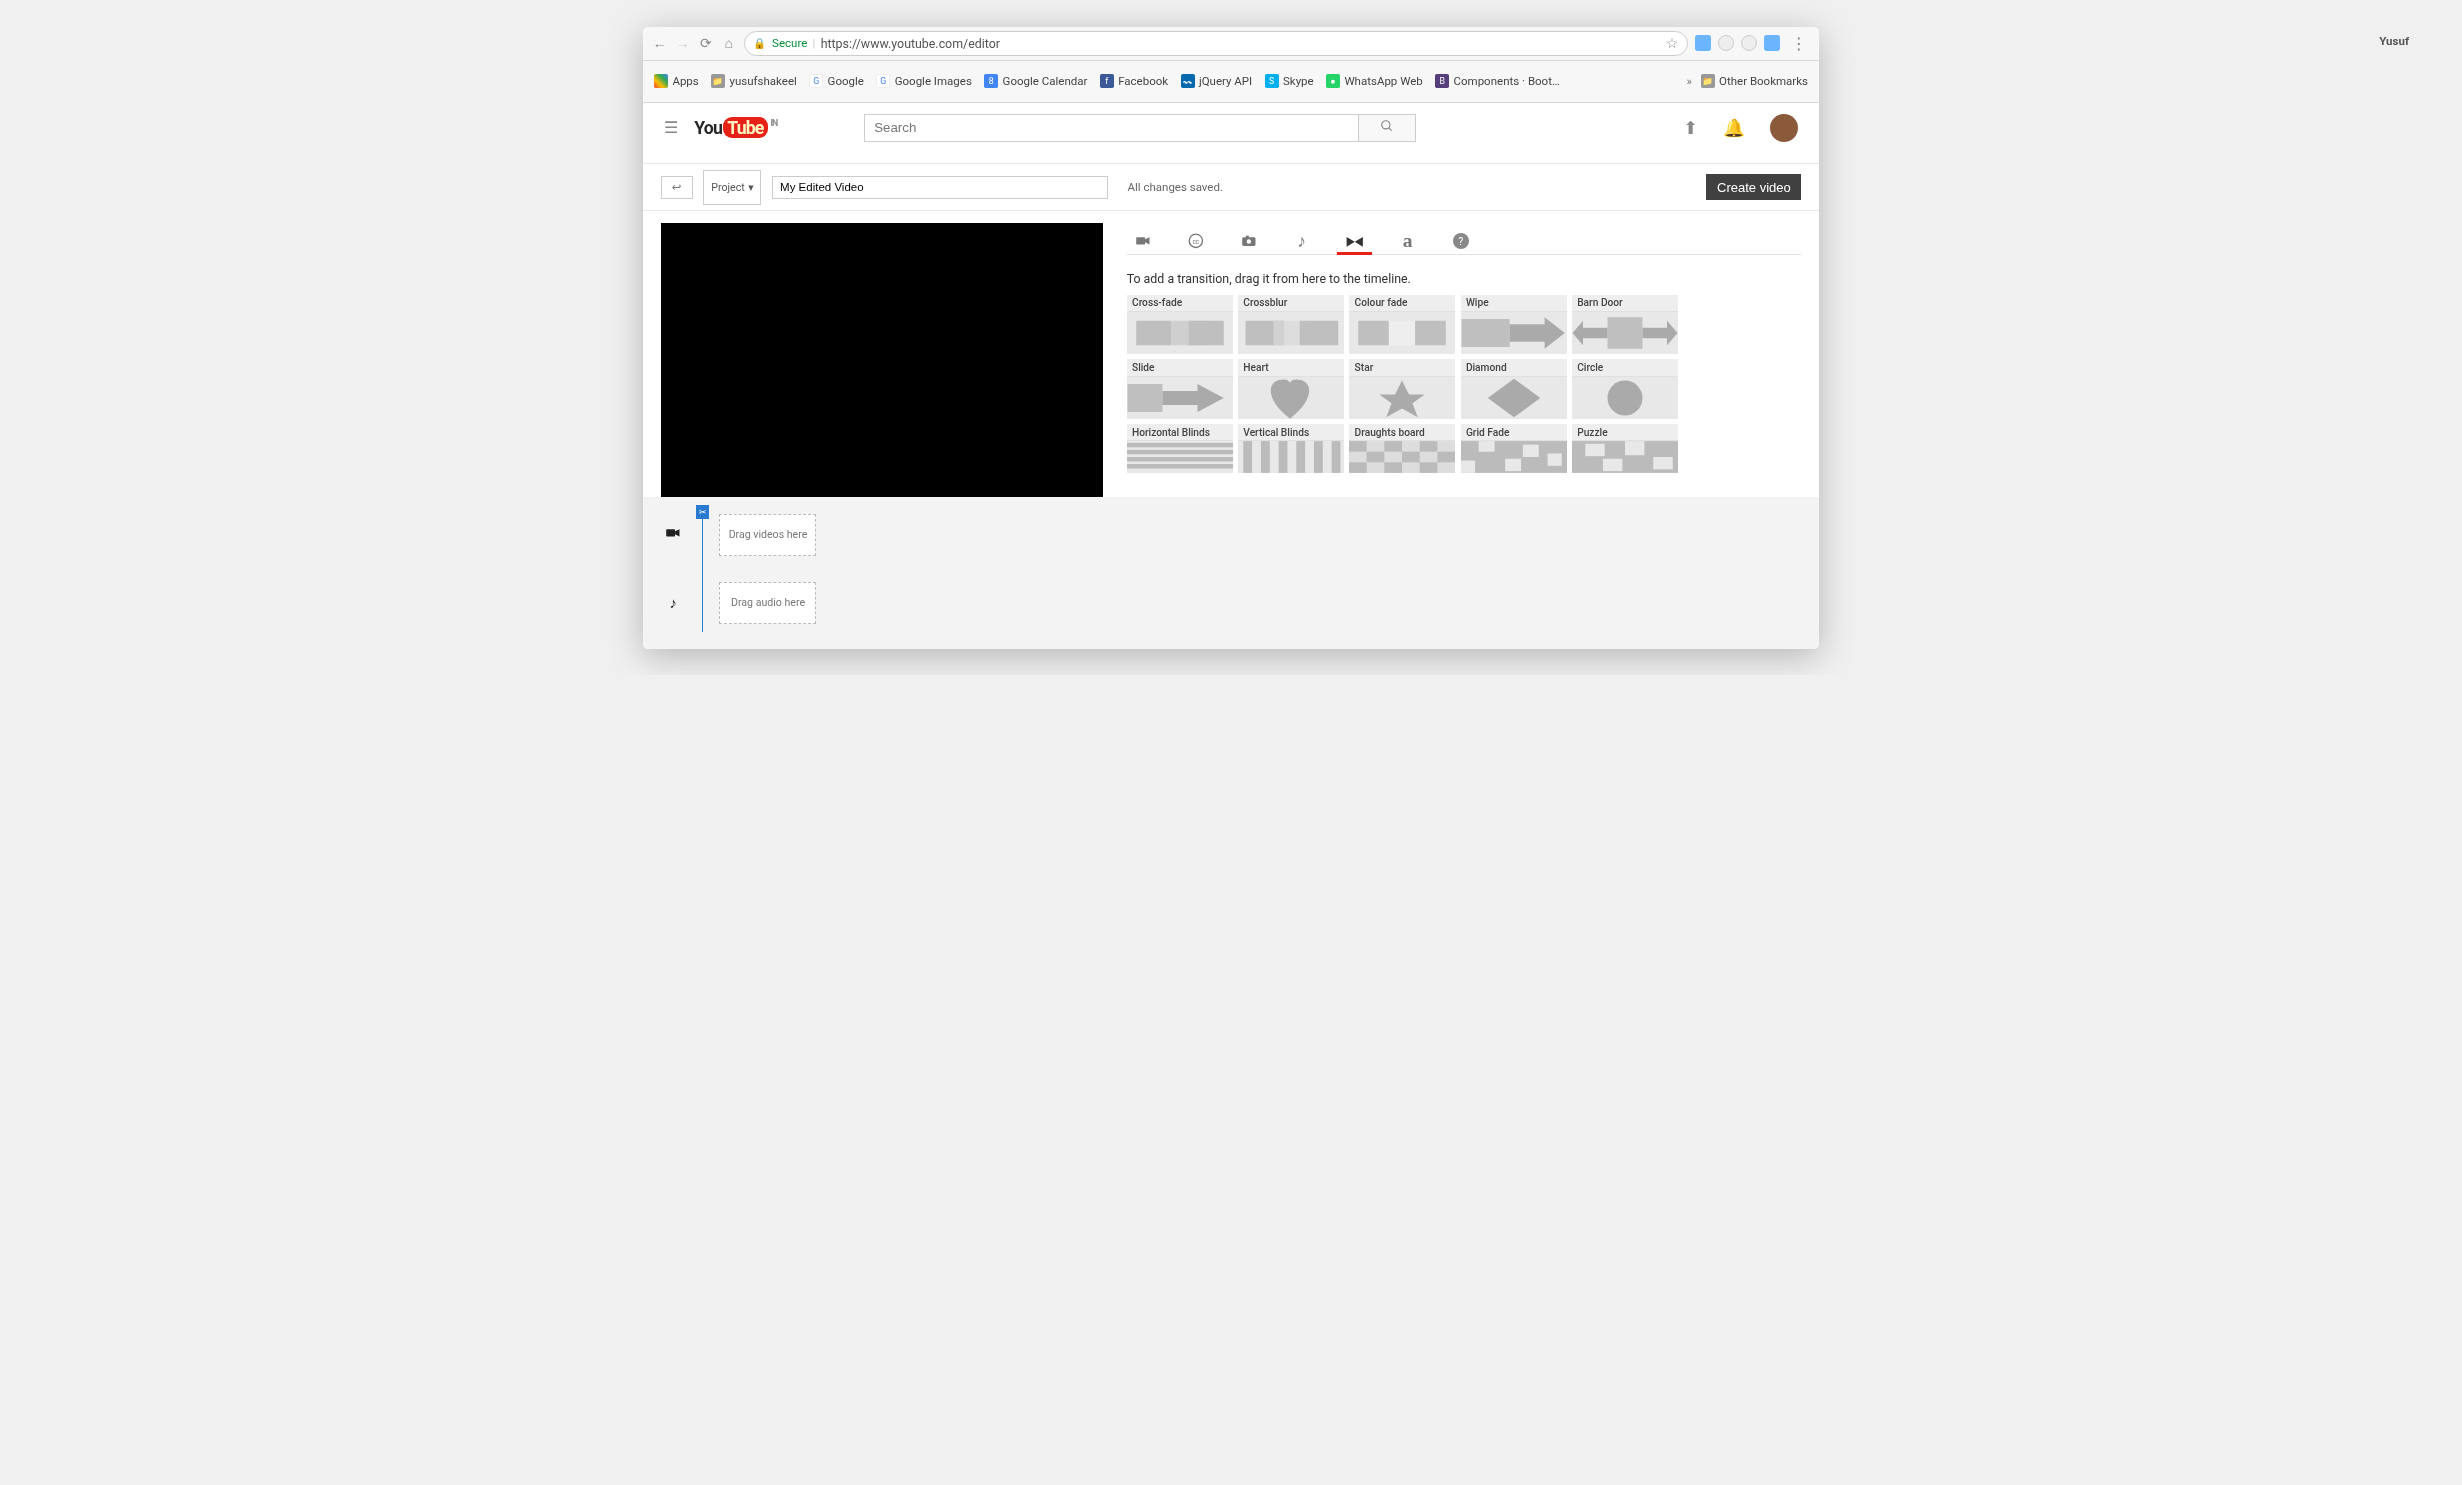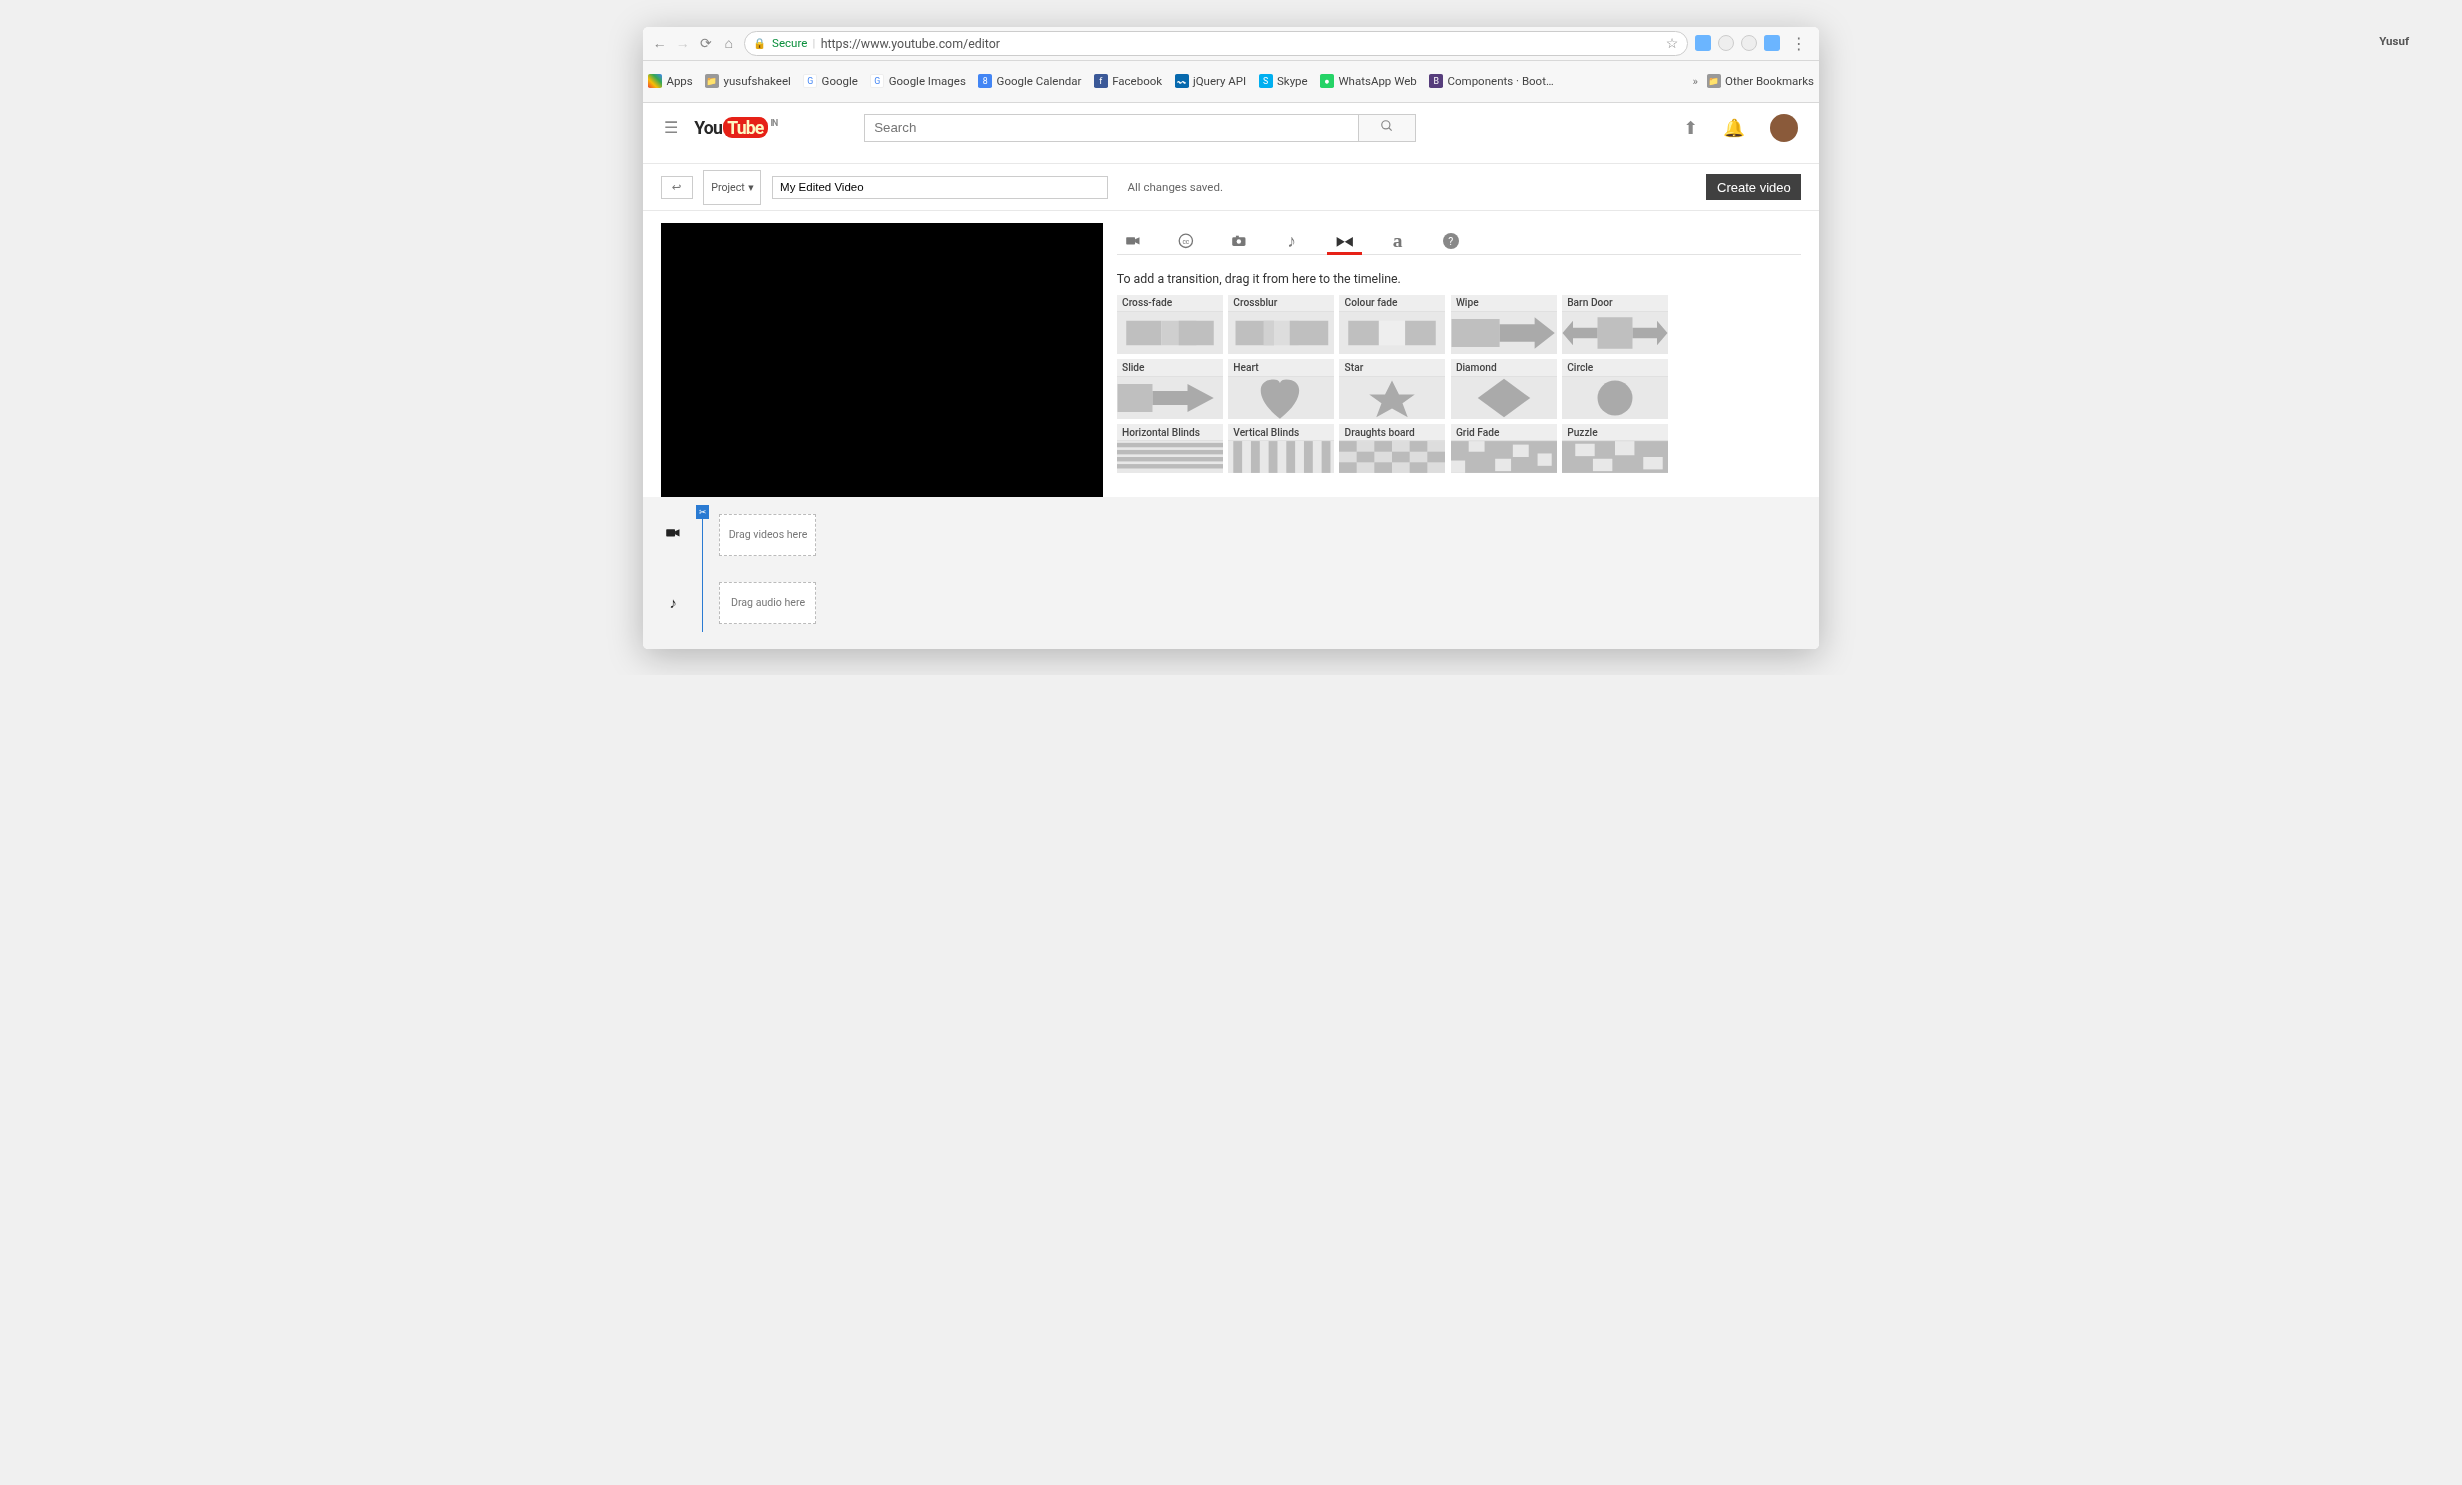--- a/index.html
+++ b/index.html
@@ -61,21 +61,21 @@
   .secure-txt { color:#0a8f3c; font-size:11.5px;}
   .url-txt { color:#555; font-size:12.4px;}
   .omni-star{ margin-left:auto; color:#888; font-size:14px;}
   .ext-ico { width:16px; height:16px; border-radius:2.7px; background:#d8d8d8;}
   .ext-ico.blue{background:#6bb5ff;}
   .ext-ico.round{border-radius:50%; background:#eee; border:0.9px solid #ccc;}
   .menu-dots{ color:#777; font-size:16px; padding:0 3.5px;}
 
   
   .bm-bar {
-    height:42px; background:#f7f7f7; display:flex; align-items:center; gap:12.4px; padding:0 5px;
+    height:42px; background:#f7f7f7; display:flex; align-items:center; gap:12.4px; padding:0 11px;
     border-bottom:0.9px solid #d8d8d8; font-size:11.5px; color:#444;
   }
   .bm { display:flex; align-items:center; gap:4.4px; cursor:pointer; white-space:nowrap;}
   .bm-ico{ width:14px; height:14px; border-radius:1.8px; display:inline-flex;align-items:center;justify-content:center;font-size:8.8px;color:#fff;}
   .bm-right{ margin-left:auto; display:flex; align-items:center; gap:8.8px;}
 
   
   .yt-header {
     height:50px; display:flex; align-items:center; gap:16px; padding:0 21px; background:#fff;
   }
@@ -96,21 +96,21 @@
     display:flex; align-items:center; gap:10.6px; padding:0 17.7px; background:#fff;
   }
   .back-btn{ width:32px; height:23px; border:0.9px solid #ccc; display:flex;align-items:center;justify-content:center; color:#777; background:#fff;}
   .proj-dd{ height:35px; border:0.9px solid #ccc; padding:0 7px; display:flex;align-items:center; gap:3.5px; font-size:10.6px; color:#555;}
   .proj-input{ width:336px; height:23px; border:0.9px solid #ccc; padding:0 7px; font-size:11.5px;}
   .saved-txt{ color:#666; font-size:11.5px; margin-left:8.8px;}
   .create-btn{ margin-left:auto; background:#404040; color:#fff; border:none; padding:5.3px 10.6px; font-size:13px; border-radius:0;}
 
   
   .main {
-    display:flex; background:#fff; padding:12.4px 17.7px 0 17.7px; gap:14px;
+    display:flex; background:#fff; padding:12.4px 17.7px 0 17.7px; gap:24px;
   }
   .preview {
     width:442px; height:274px; background:#000;
   }
   .right-pane{ flex:1; }
 
   .media-tabs{
     display:flex; gap:28px; border-bottom:0.9px solid #e2e2e2; padding:5.3px 3.5px 0 3.5px;
     color:#777;
   }

